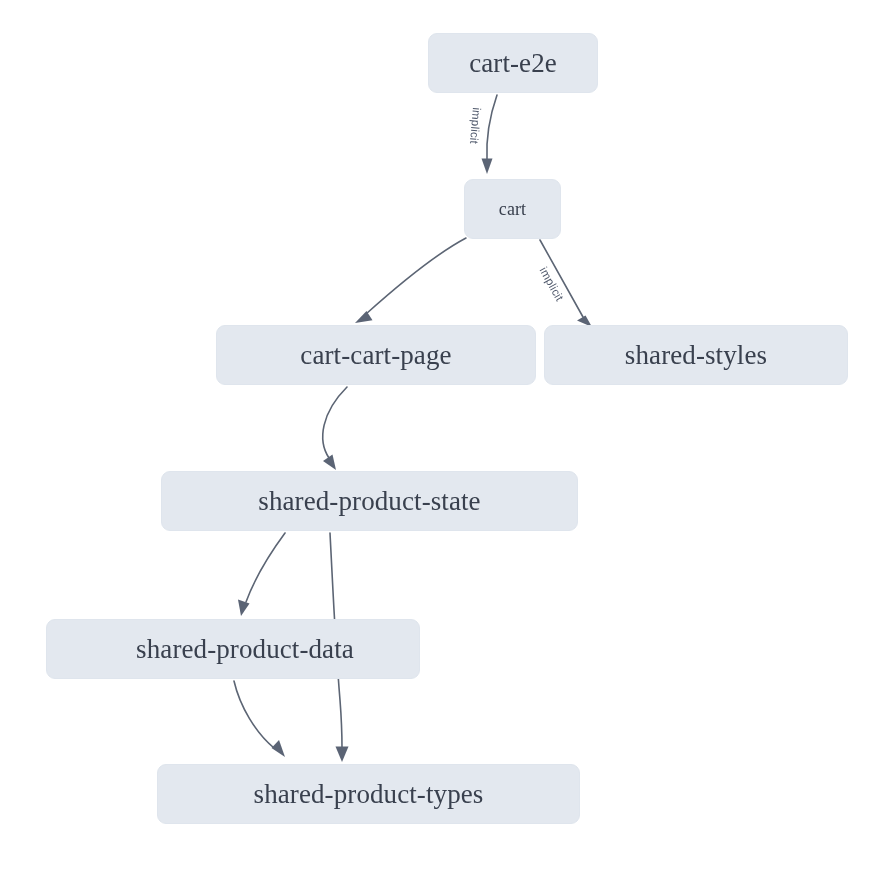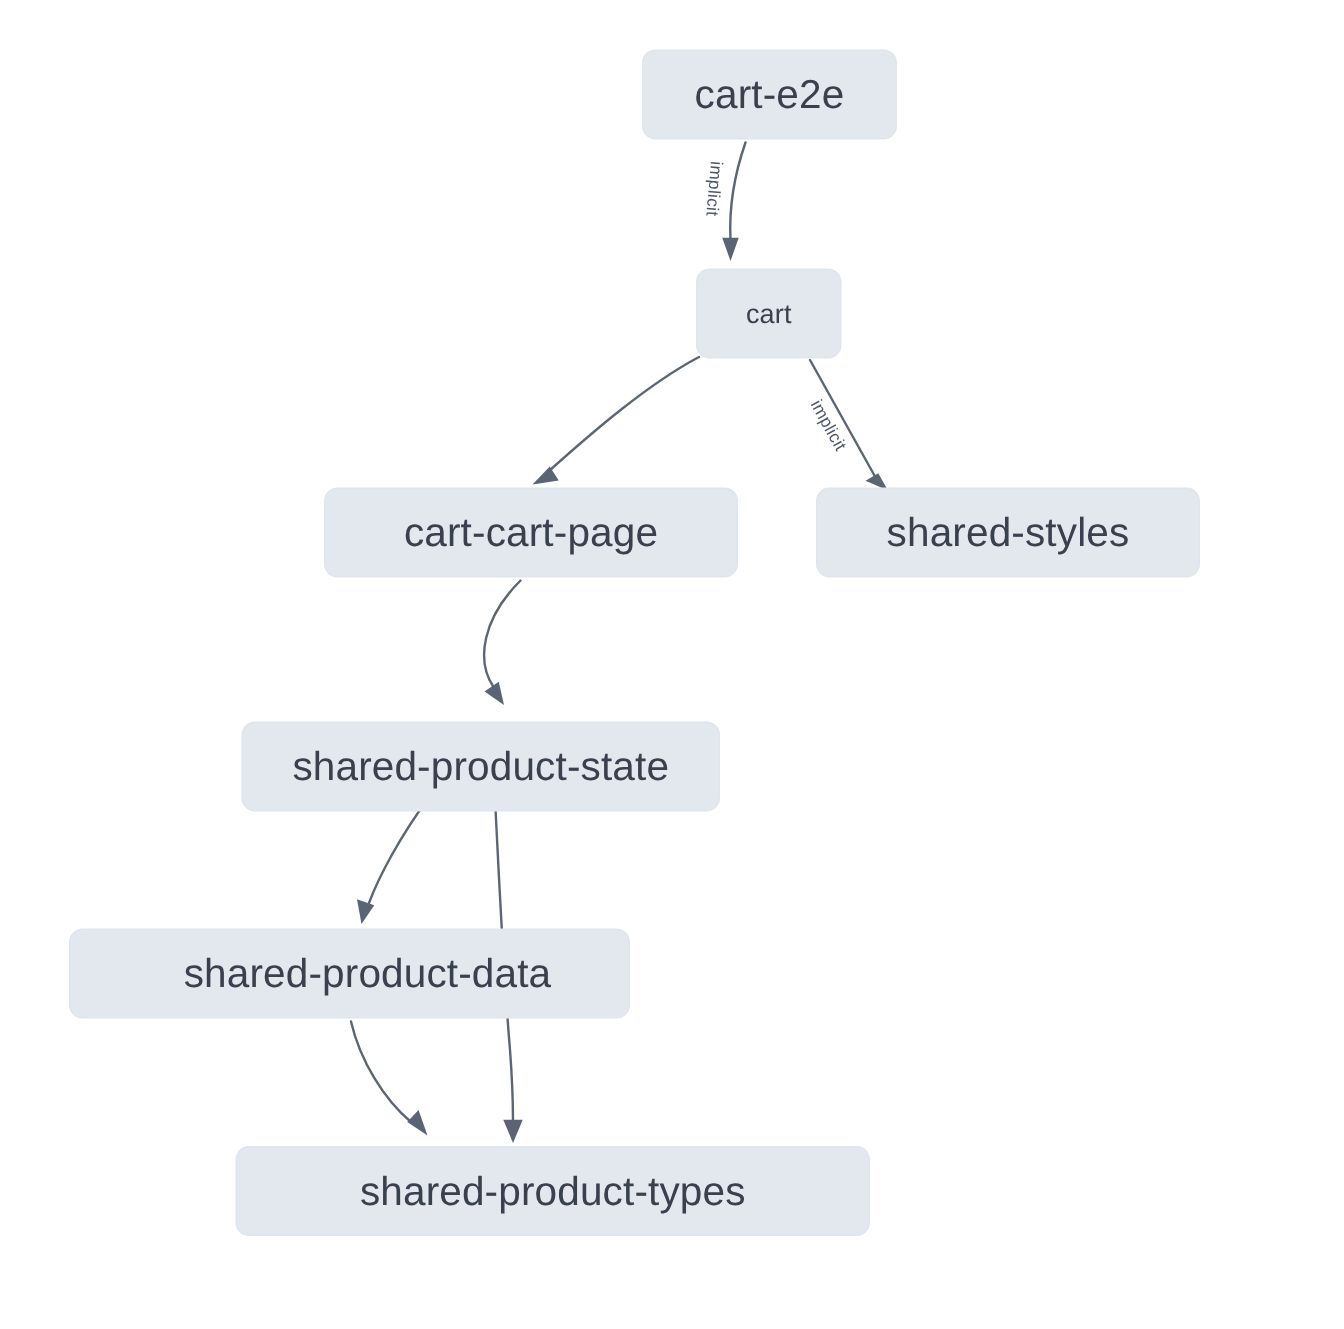--- a/index.html
+++ b/index.html
@@ -55,20 +55,21 @@
     background: #e3e8ef;
     border: 1px solid #dfe5ed;
     border-radius: 9px;
     color: #39404e;
     font-size: 27px;
     font-weight: 400;
     letter-spacing: 0.1px;
     white-space: nowrap;
     line-height: 1;
     user-select: none;
+    font-family: Liberation Serif, serif;
   }
   .graph-node.node-small {
     font-size: 18px;
   }
   
   .edge-label {
     position: absolute;
     z-index: 3;
     color: #4e576a;
     font-size: 11.5px;
@@ -126,29 +127,29 @@
   <div id="node-layer">
 
     <div class="graph-node" style="left:428px; top:33px; width:170px; height:60px;">
       <span>cart-e2e</span>
     </div>
 
     <div class="graph-node node-small" style="left:464px; top:179px; width:97px; height:60px;">
       <span>cart</span>
     </div>
 
-    <div class="graph-node" style="left:216px; top:325px; width:276px; height:60px;">
+    <div class="graph-node" style="left:216px; top:325px; width:320px; height:60px;">
       <span>cart-cart-page</span>
     </div>
 
-    <div class="graph-node" style="left:544px; top:325px; width:256px; height:60px;">
+    <div class="graph-node" style="left:544px; top:325px; width:304px; height:60px;">
       <span>shared-styles</span>
     </div>
 
-    <div class="graph-node" style="left:161px; top:481px; width:319px; height:60px;">
+    <div class="graph-node" style="left:161px; top:471px; width:417px; height:60px;">
       <span>shared-product-state</span>
     </div>
 
     <div class="graph-node" style="left:46px; top:619px; width:374px; height:60px;padding-left:24px;">
       <span>shared-product-data</span>
     </div>
 
     <div class="graph-node" style="left:157px; top:764px; width:423px; height:60px;">
       <span>shared-product-types</span>
     </div>

